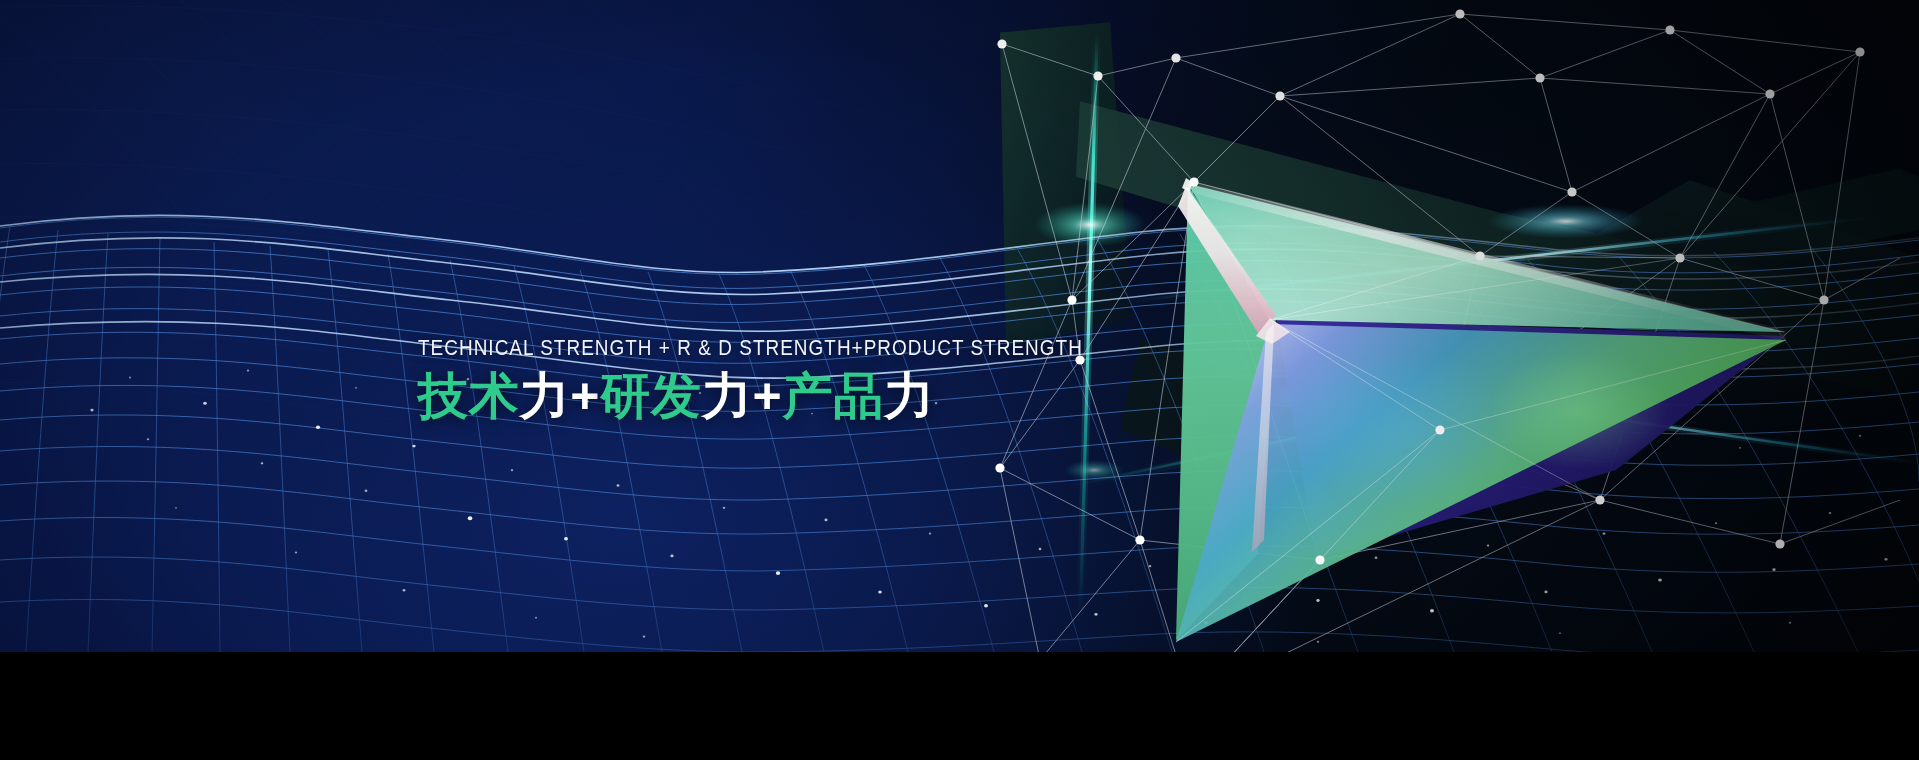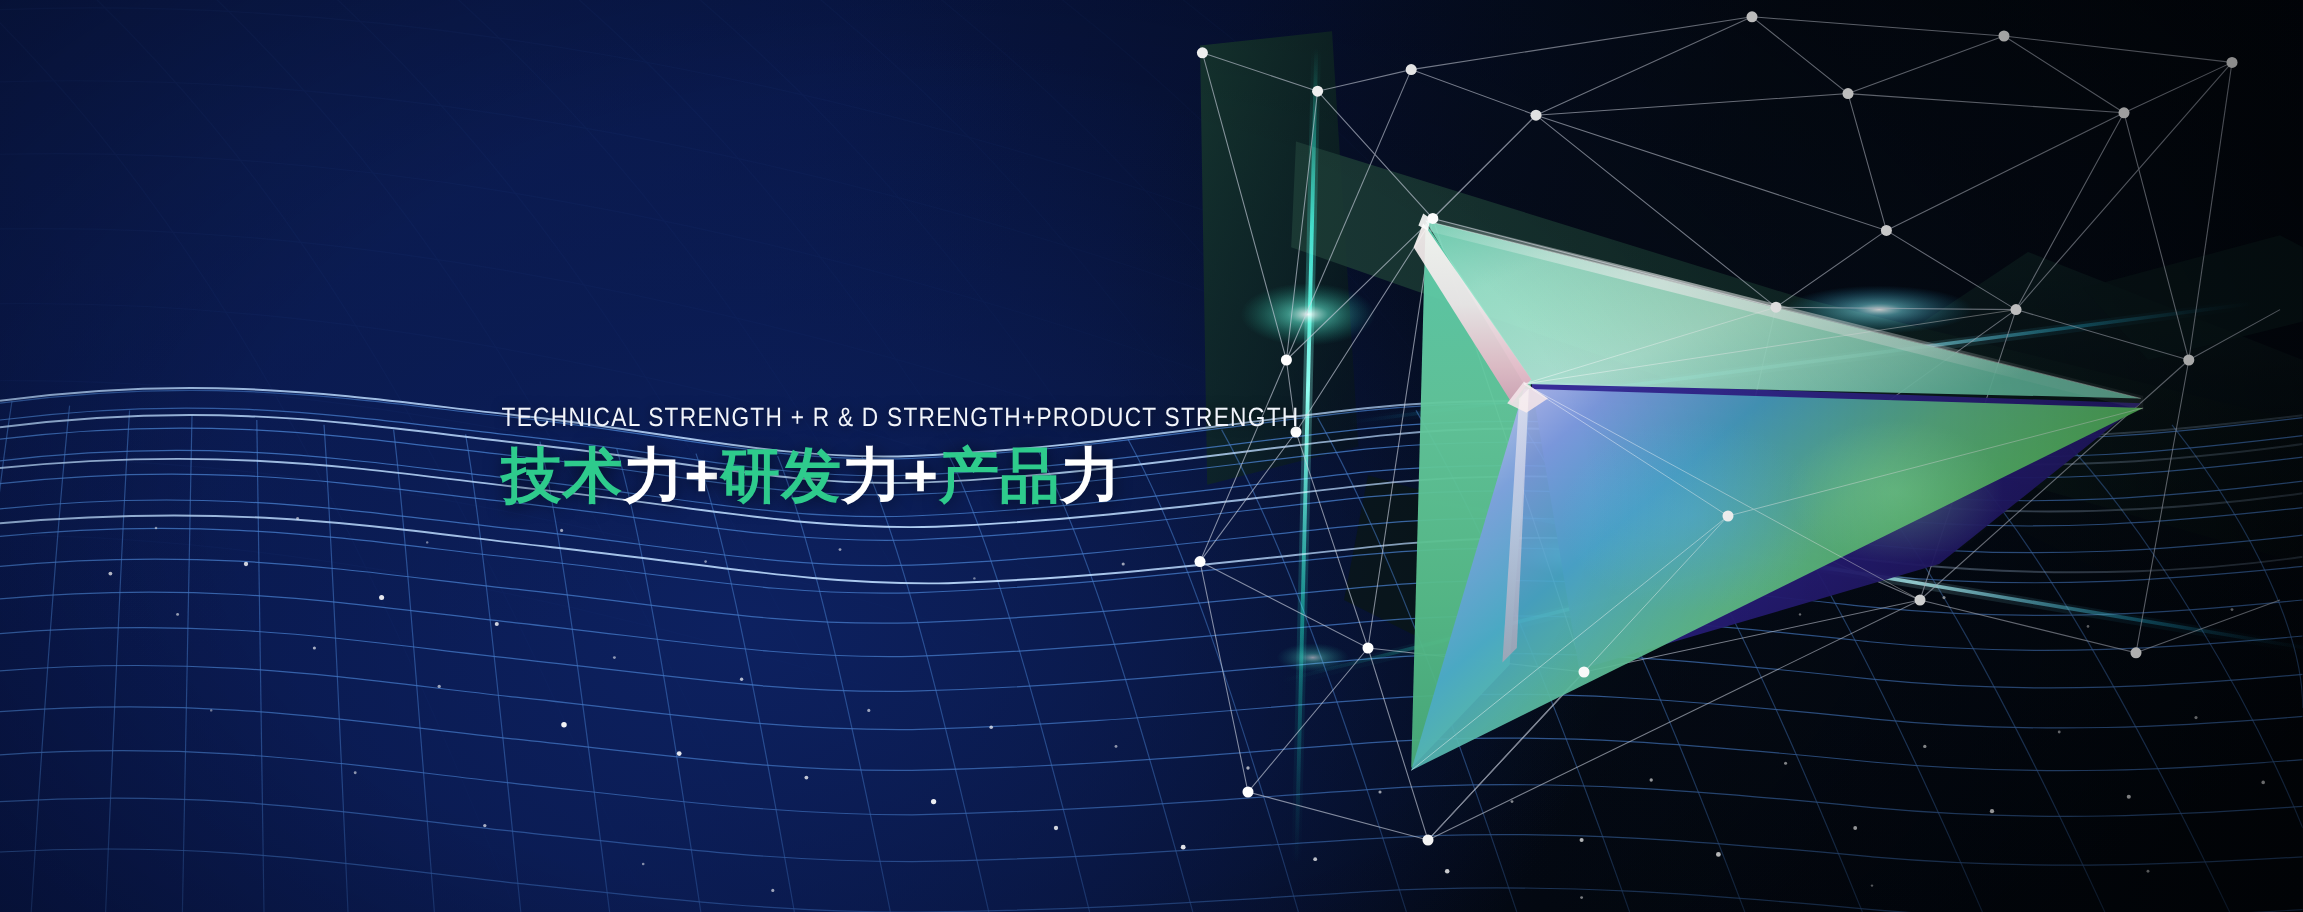--- a/index.html
+++ b/index.html
@@ -1,21 +1,21 @@
 <!DOCTYPE html>
 <html><head>
 <meta charset="utf-8">
 <title>Banner</title>
 <style>
   html,body{margin:0;padding:0;background:#000;}
   body{font-family:"Liberation Sans",sans-serif;}
 
   .stage{
     position:relative;
-    width:1919px;height:760px;
+    width:1919px;height:652px;
     overflow:hidden;
     background:
       radial-gradient(ellipse 900px 620px at 230px 120px, #0b1c52 0%, rgba(11,28,82,0) 70%),
       radial-gradient(ellipse 1000px 700px at 620px 520px, #0d2160 0%, rgba(13,33,96,0) 72%),
       radial-gradient(ellipse 760px 640px at 1480px 300px, #050c18 0%, rgba(5,12,24,0) 75%),
       linear-gradient(105deg, #08164a 0%, #081645 33%, #061030 52%, #030913 70%, #01050b 100%);
   }
 
   
   .topgrid{position:absolute;inset:0;opacity:.55;pointer-events:none;}

